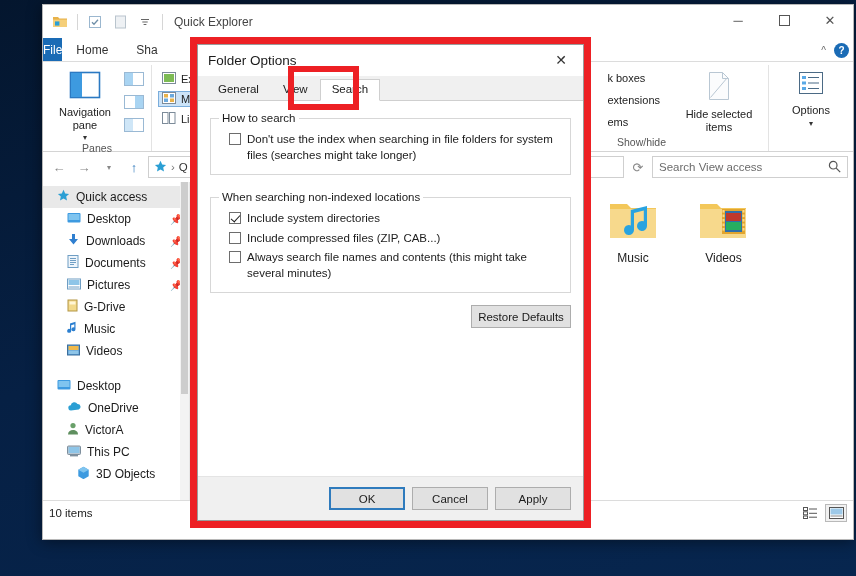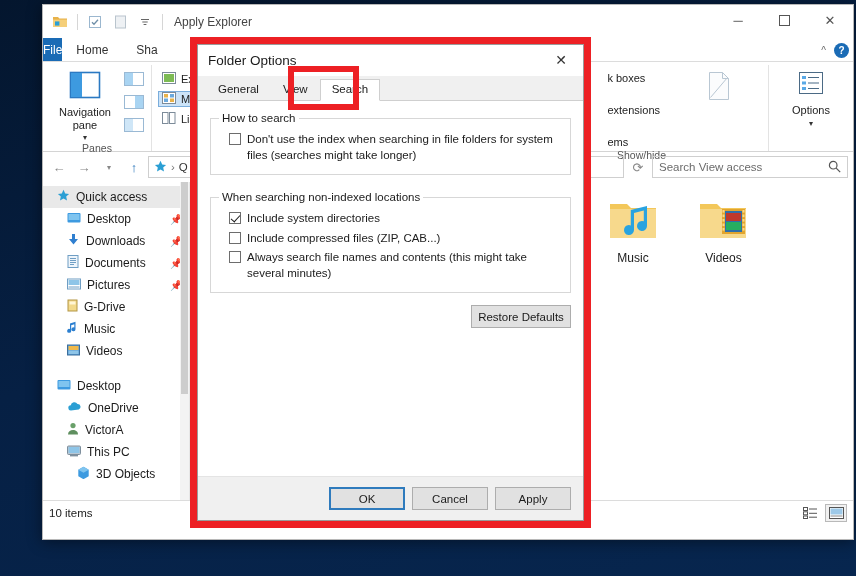--- a/index.html
+++ b/index.html
@@ -292,21 +292,21 @@
             <rect x="1.5" y="1" width="10" height="12" fill="#eef1f4" stroke="#b9c4cd"></rect>
           </svg>
       </span>
       <span class="qat-ico">
         <svg width="12" height="12" viewBox="0 0 12 12">
             <path d="M2 3.5h8M3.3 6h5.4M4.6 8.5h2.8" stroke="#666" stroke-width="1.1"></path>
           </svg>
       </span>
       <span class="sep-v"></span>
     </div>
-    <div class="win-title">Apply Explorer</div>
+    <div class="win-title">Quick Explorer</div>
     <div class="winbtns">
       <div class="winbtn">─</div>
       <div class="winbtn">
         <svg width="11" height="11" viewBox="0 0 11 11">
             <rect x="0.5" y="0.5" width="10" height="10" fill="none" stroke="#555"></rect>
           </svg>
       </div>
       <div class="winbtn close">✕</div>
     </div>
   </div>
@@ -391,39 +391,40 @@
                 </svg>
             </span>
             <span>List</span>
           </div>
         </div>
       </div>
     </div>
 
     <div class="rgroup" style="flex:1; align-items:flex-start;">
       <div class="rgroup-items" style="width:100%; justify-content:flex-end; padding-right:4px;">
-        <div class="smallstack" style="gap:18px; margin-right:14px;">
+        <div class="smallstack" style="gap:8px; margin-right:14px;">
           <div class="listrow">
             <span>k boxes</span>
           </div>
           <div class="listrow">
             <span>extensions</span>
           </div>
           <div class="listrow">
             <span>ems</span>
           </div>
         </div>
         <div class="bigbtn" style="width:78px;">
           <span>
             <svg width="30" height="32" viewBox="0 0 30 32">
                 <path d="M5.5 2.5h13l6 6v21h-19z" fill="#fbfcfd" stroke="#b9c7d3"></path>
                 <path d="M18.5 2.5v6h6" fill="none" stroke="#b9c7d3"></path>
                 <path d="M6.5 27.5L23.5 7.5" stroke="#b9c7d3"></path>
               </svg>
           </span>
+          <span class="lbl">Hide selected items</span>
         </div>
       </div>
       <div class="rgroup-label" style="align-self:flex-end; margin-right:96px;">Show/hide</div>
     </div>
 
     <div class="rgroup" style="border-right:none;">
       <div class="rgroup-items">
         <div class="bigbtn">
           <span>
             <svg width="30" height="28" viewBox="0 0 30 28">

